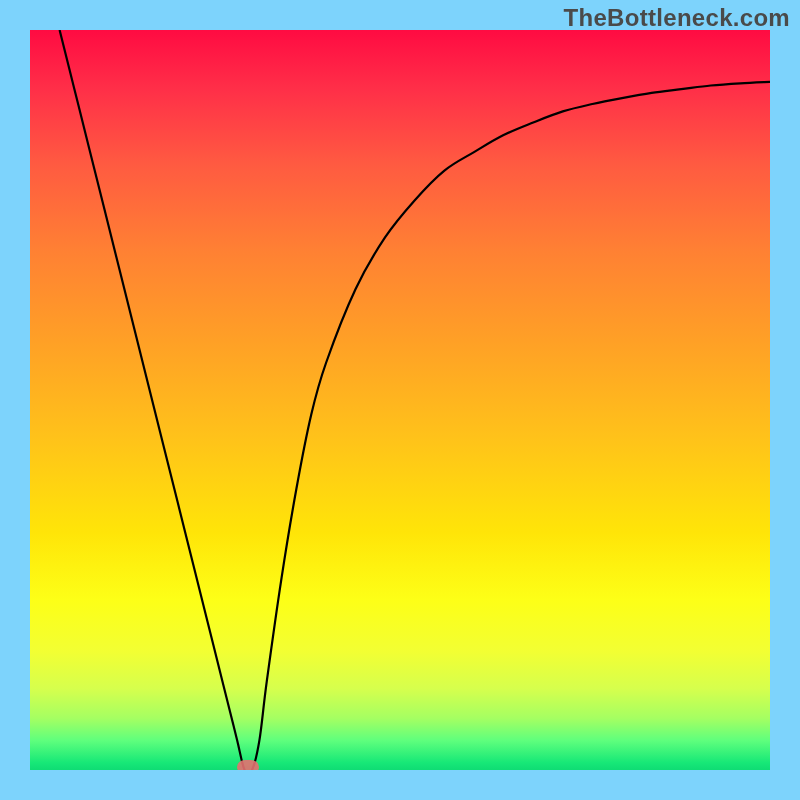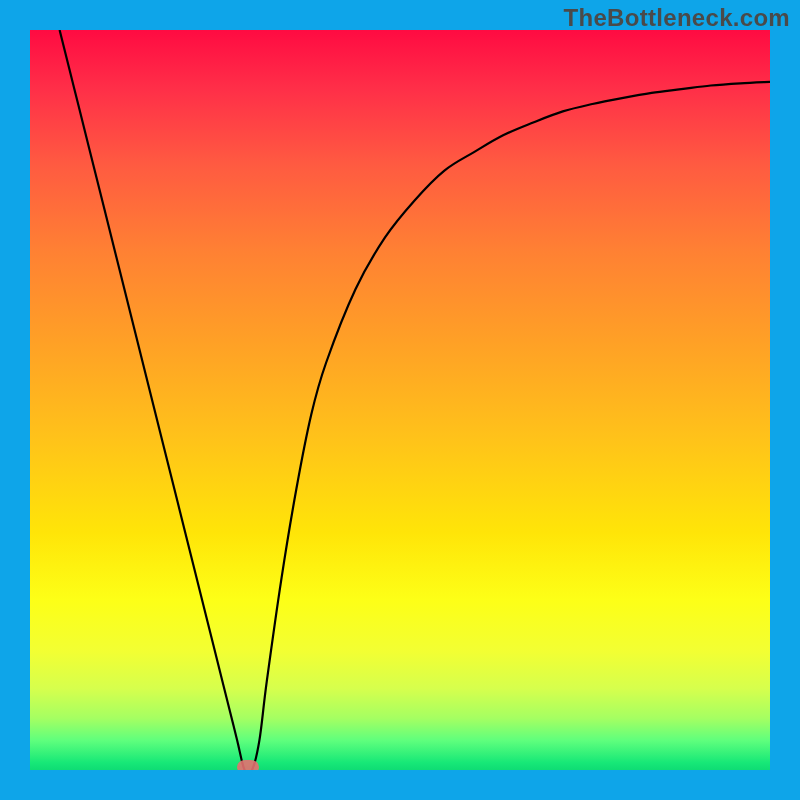--- a/index.html
+++ b/index.html
@@ -8,21 +8,21 @@
     width: 800px;
     height: 800px;
     overflow: hidden;
     font-family: Arial, Helvetica, sans-serif;
     background: #000;
   }
   .frame {
     position: relative;
     width: 800px;
     height: 800px;
-    background: #0ea5e9;
+    background: #7dd3fc;
   }
   .watermark {
     position: absolute;
     top: 4px;
     right: 10px;
     color: #4a4a4a;
     font-size: 24px;
     font-weight: 600;
     letter-spacing: 0.3px;
     z-index: 10;

